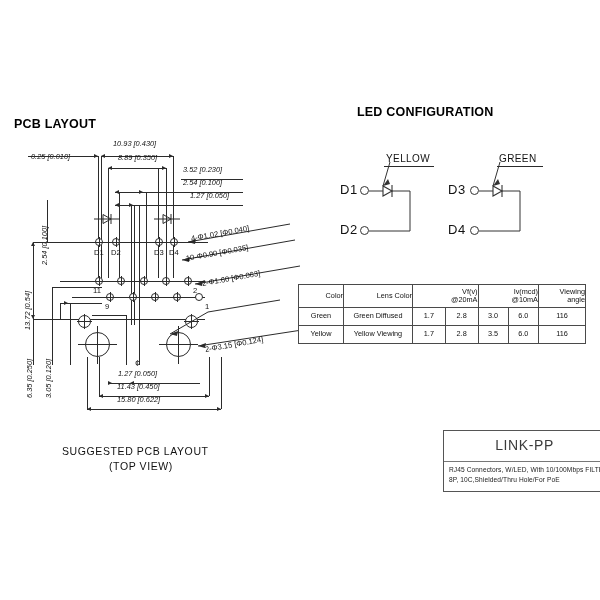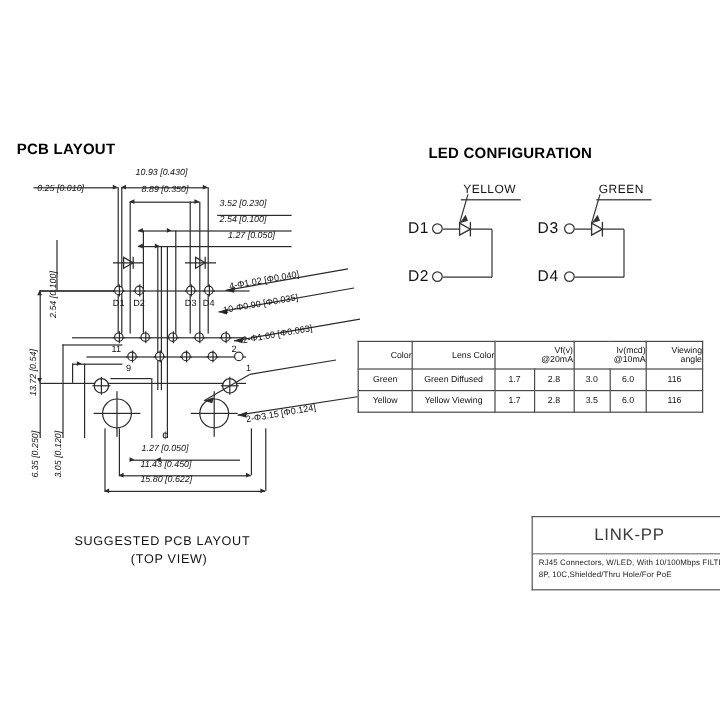--- a/index.html
+++ b/index.html
@@ -18,21 +18,21 @@
   
   .section-title {
     position: absolute;
     font-weight: bold;
     font-size: 12.5px;
     letter-spacing: 0.2px;
     color: #000;
     white-space: nowrap;
   }
   #pcb-title { left: 14px; top: 117px; }
-  #led-title { left: 357px; top: 121px; }
+  #led-title { left: 357px; top: 105px; }
 
   
   .ln {               
     position: absolute;
     background: #2b2b2b;
   }
   .hl { height: 1px; }
   .vl { width: 1px; }
 
   .dim-text {

